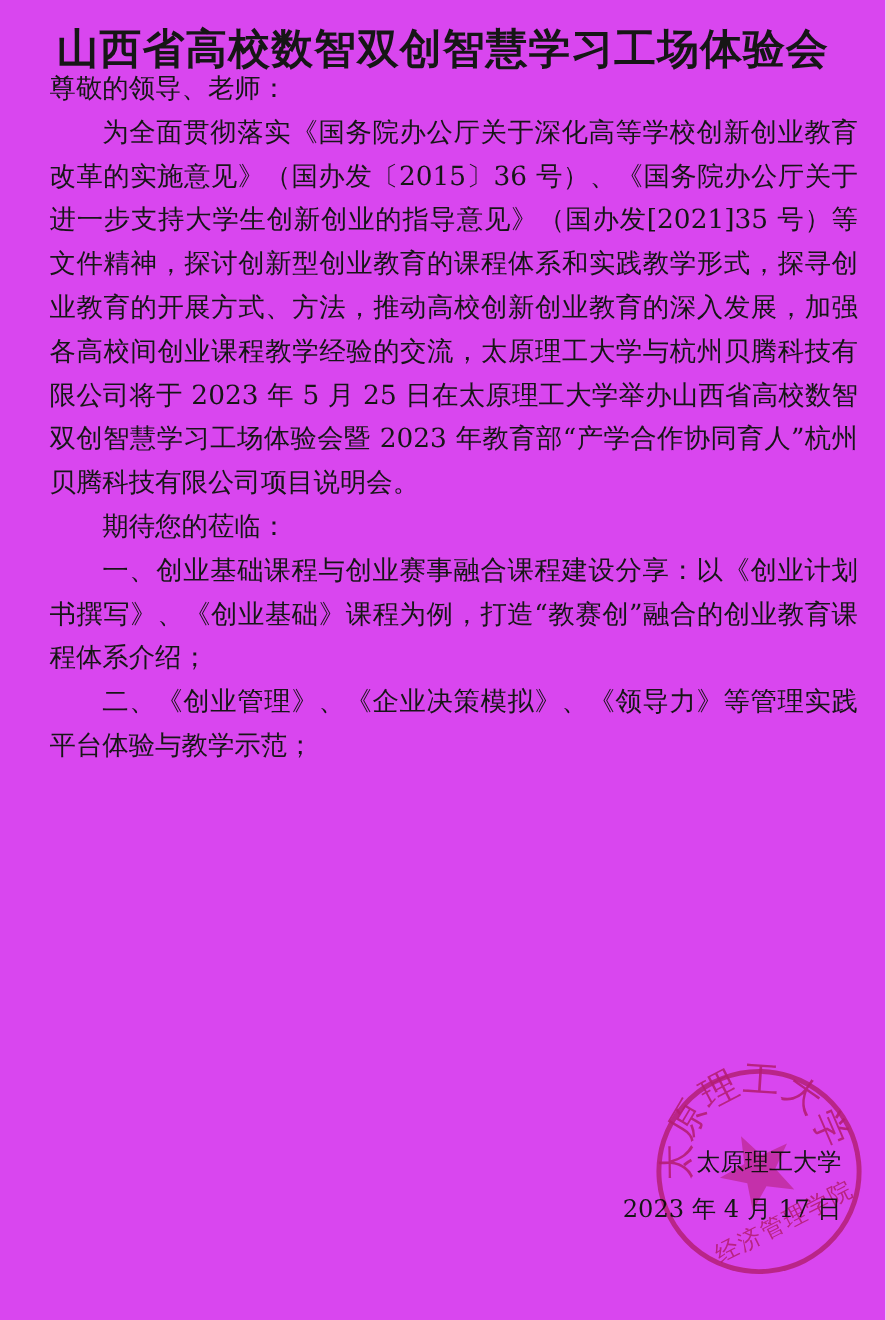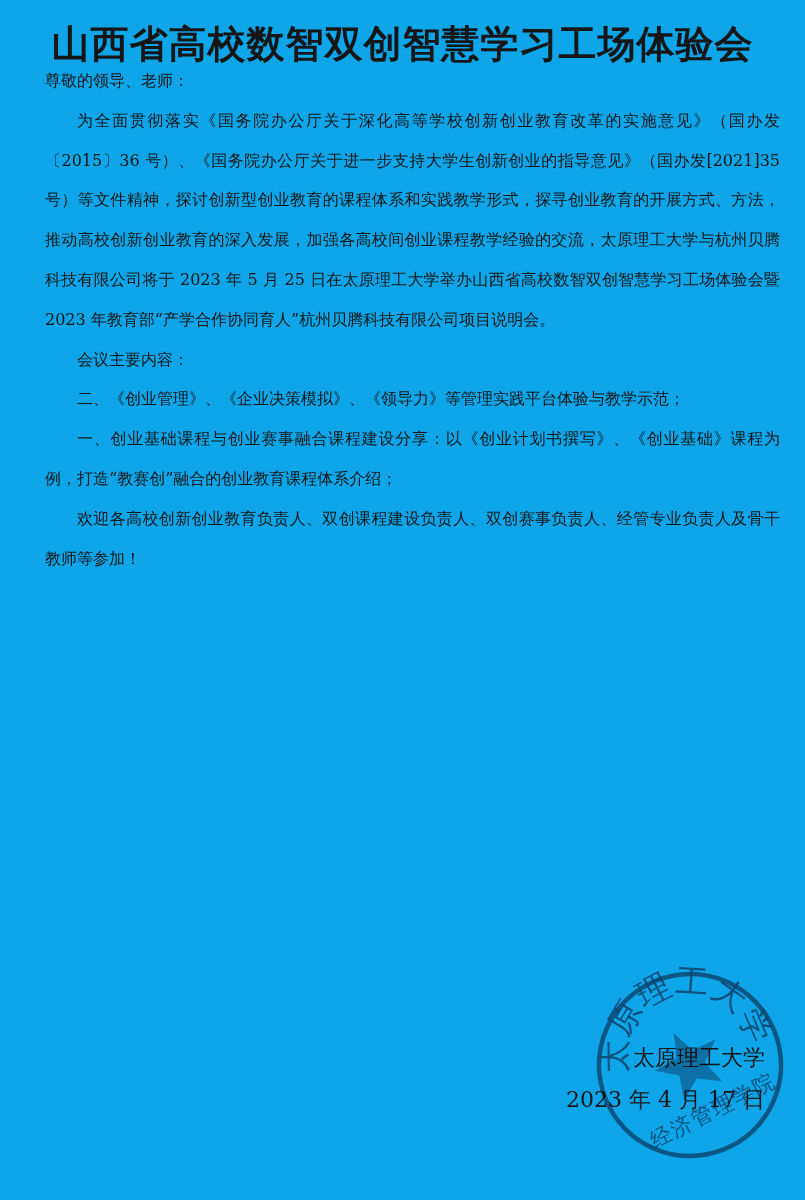--- a/index.html
+++ b/index.html
@@ -1,37 +1,37 @@
 <!DOCTYPE html>
 <html><head>
 <meta charset="utf-8">
 <style>
   html, body { margin: 0; padding: 0; background: #ffffff; }
   .page {
     position: relative;
     width: 805px;
     height: 1200px;
-    background: #0ea5e9;
+    background: #d946ef;
     overflow: hidden;
     font-family: "DejaVu Serif", "Liberation Serif", serif;
     color: #161616;
   }
   .doc-title {
     margin: 16px 30px 0;
     font-size: 38px;
     line-height: 56px;
     font-weight: 700;
     text-align: center;
     letter-spacing: 1px;
   }
   .doc-title .title-line { display: block; }
   .content {
     margin: -11px 0 0 45px;
     width: 735px;
-    font-size: 16px;
+    font-size: 24px;
     line-height: 39.8px;
     text-align: justify;
     text-justify: inter-character;
   }
   .content p { margin: 0; text-indent: 2em; }
   .content p.salutation { text-indent: 0; }
   .signature {
     position: absolute;
     top: 1037px;
     right: 40px;
@@ -57,24 +57,23 @@
 
 <div class="page">
 
   <h1 class="doc-title">
     <span class="title-line">山西省高校数智双创智慧学习工场体验会</span>
   </h1>
 
   <div class="content">
     <p class="salutation">尊敬的领导、老师：</p>
     <p>为全面贯彻落实《国务院办公厅关于深化高等学校创新创业教育改革的实施意见》（国办发〔2015〕36 号）、《国务院办公厅关于进一步支持大学生创新创业的指导意见》（国办发[2021]35 号）等文件精神，探讨创新型创业教育的课程体系和实践教学形式，探寻创业教育的开展方式、方法，推动高校创新创业教育的深入发展，加强各高校间创业课程教学经验的交流，太原理工大学与杭州贝腾科技有限公司将于 2023 年 5 月 25 日在太原理工大学举办山西省高校数智双创智慧学习工场体验会暨 2023 年教育部“产学合作协同育人”杭州贝腾科技有限公司项目说明会。</p>
-    <p>会议主要内容：</p>
+    <p>期待您的莅临：</p>
+    <p>一、创业基础课程与创业赛事融合课程建设分享：以《创业计划书撰写》、《创业基础》课程为例，打造“教赛创”融合的创业教育课程体系介绍；</p>
     <p>二、《创业管理》、《企业决策模拟》、《领导力》等管理实践平台体验与教学示范；</p>
-    <p>一、创业基础课程与创业赛事融合课程建设分享：以《创业计划书撰写》、《创业基础》课程为例，打造“教赛创”融合的创业教育课程体系介绍；</p>
-    <p>欢迎各高校创新创业教育负责人、双创课程建设负责人、双创赛事负责人、经管专业负责人及骨干教师等参加！</p>
   </div>
 
   <div class="signature">
     <div>太原理工大学</div>
     <div>2023 年 4 月 17 日</div>
   </div>
 
   <svg class="seal" viewBox="0 0 240 240" aria-hidden="true">
     <defs>
       <path id="sealArc" d="M 61.7 98.8 A 62 62 0 1 1 181.1 130.8" fill="none"></path>

